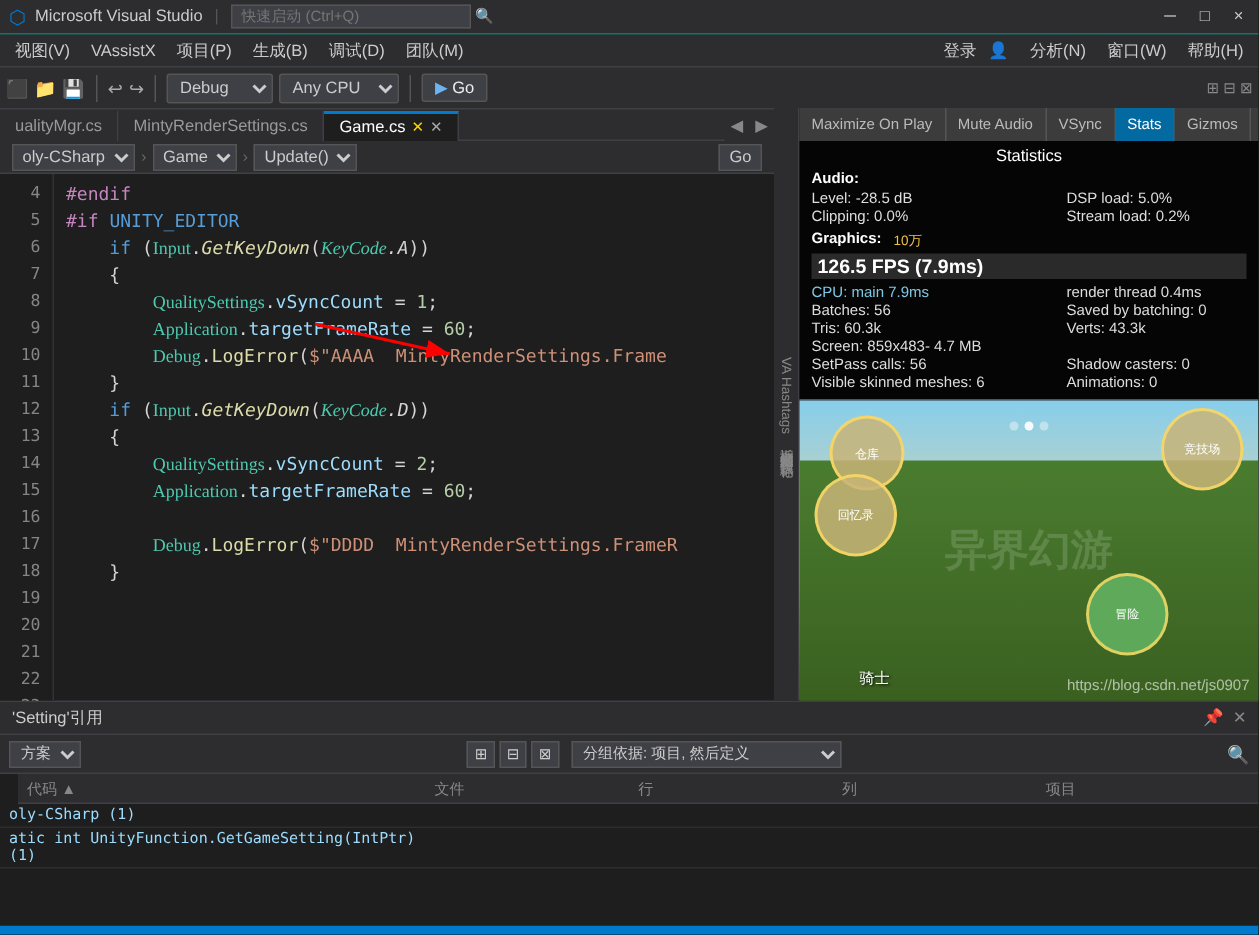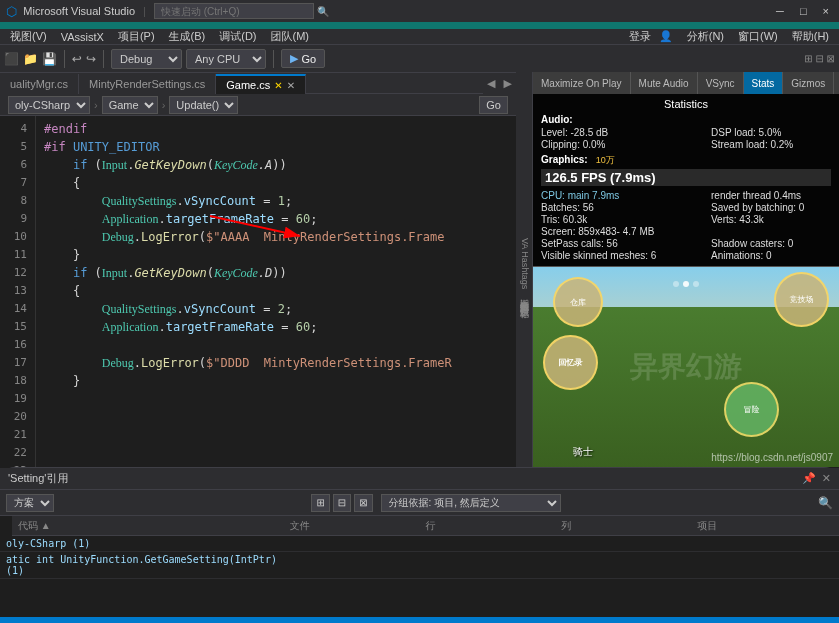--- a/index.html
+++ b/index.html
@@ -21,21 +21,21 @@
     
     #menubar {
       background: #2d2d30;
       color: #ccc;
       height: 22px;
       display: flex;
       align-items: center;
       padding: 0 4px;
       gap: 2px;
       font-size: 11px;
-      border-top: 7px solid #0f766e;
+      border-top: 1px solid #0f766e;
     }
     #menubar .menu-item { padding: 2px 6px; cursor: pointer; }
 
     
     #toolbar {
       background: #2d2d30;
       height: 28px;
       display: flex;
       align-items: center;
       padding: 0 4px;
@@ -255,21 +255,20 @@
       color: #fff;
       font-size: 9px;
       text-align: center;
     }
 
     
     #bottom-area {
       height: 150px;
       display: flex;
       border-top: 1px solid #3f3f46;
-      border-radius: 15px;
     }
     #references-panel {
       flex: 1;
       background: #1e1e1e;
       overflow: hidden;
     }
     #ref-titlebar {
       background: #2d2d30;
       height: 22px;
       display: flex;
@@ -564,21 +563,21 @@
       </div>
     </div>
 
     <div id="game-viewport">
 
       <div style="position:absolute; bottom:0; left:0; right:0; height:160px; background:linear-gradient(180deg, #4a7c2f 0%, #3a6020 100%);"></div>
 
       <div class="game-ui-btn" style="bottom:140px; left:20px; width:50px; height:50px; font-size:8px;">
         <div>仓库</div>
       </div>
-      <div class="game-ui-btn" style="bottom:77px; left:10px; width:55px; height:55px; font-size:8px;font-weight:bold;">
+      <div class="game-ui-btn" style="bottom:96px; left:10px; width:55px; height:55px; font-size:8px;">
         <div>回忆录</div>
       </div>
       <div class="game-ui-btn" style="bottom:30px; right:60px; width:55px; height:55px; font-size:8px; background:rgba(100,180,100,0.85);">
         <div>冒险</div>
       </div>
       <div class="game-ui-btn" style="bottom:140px; right:10px; width:55px; height:55px; font-size:8px;">
         <div>竞技场</div>
       </div>
 
       <div style="position:absolute; top:50%; left:50%; transform:translate(-50%,-50%); color:rgba(255,255,255,0.15); font-size:28px; font-weight:bold; white-space:nowrap;">异界幻游</div>

